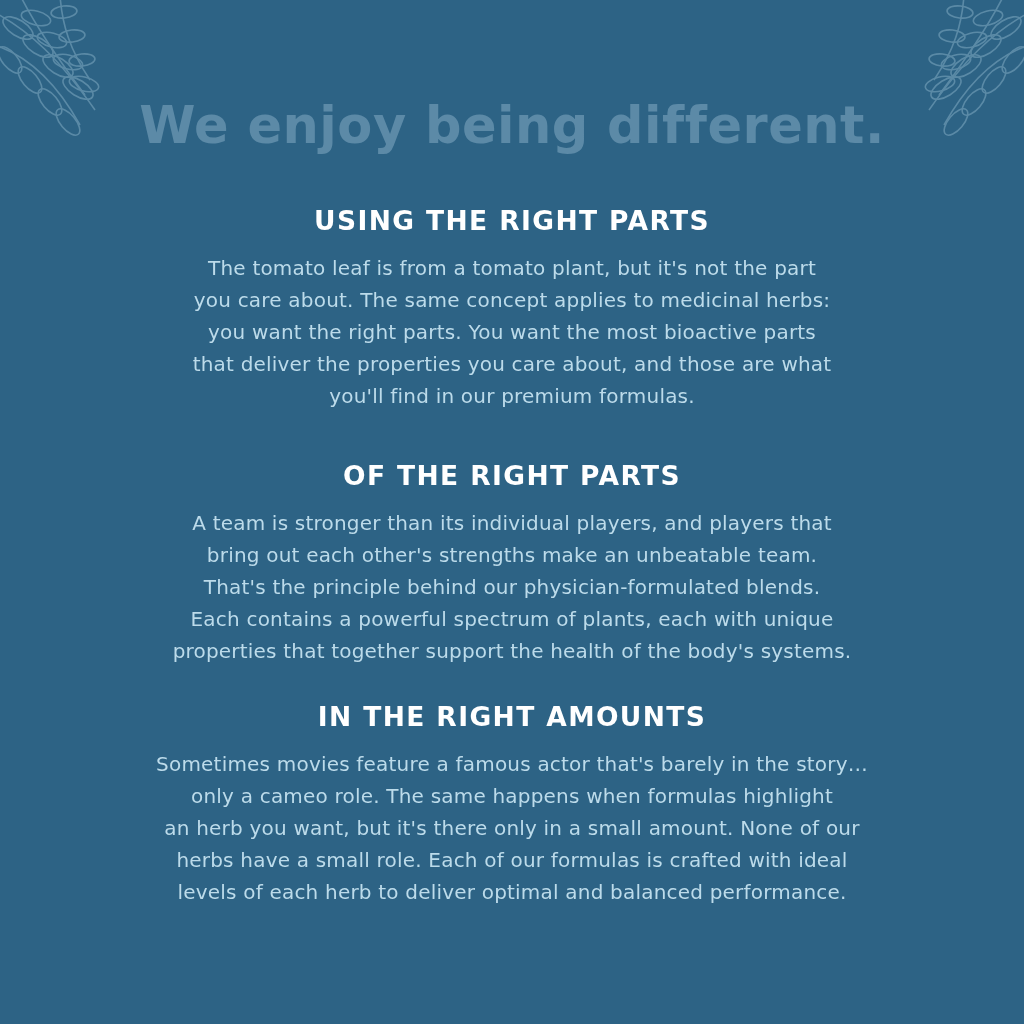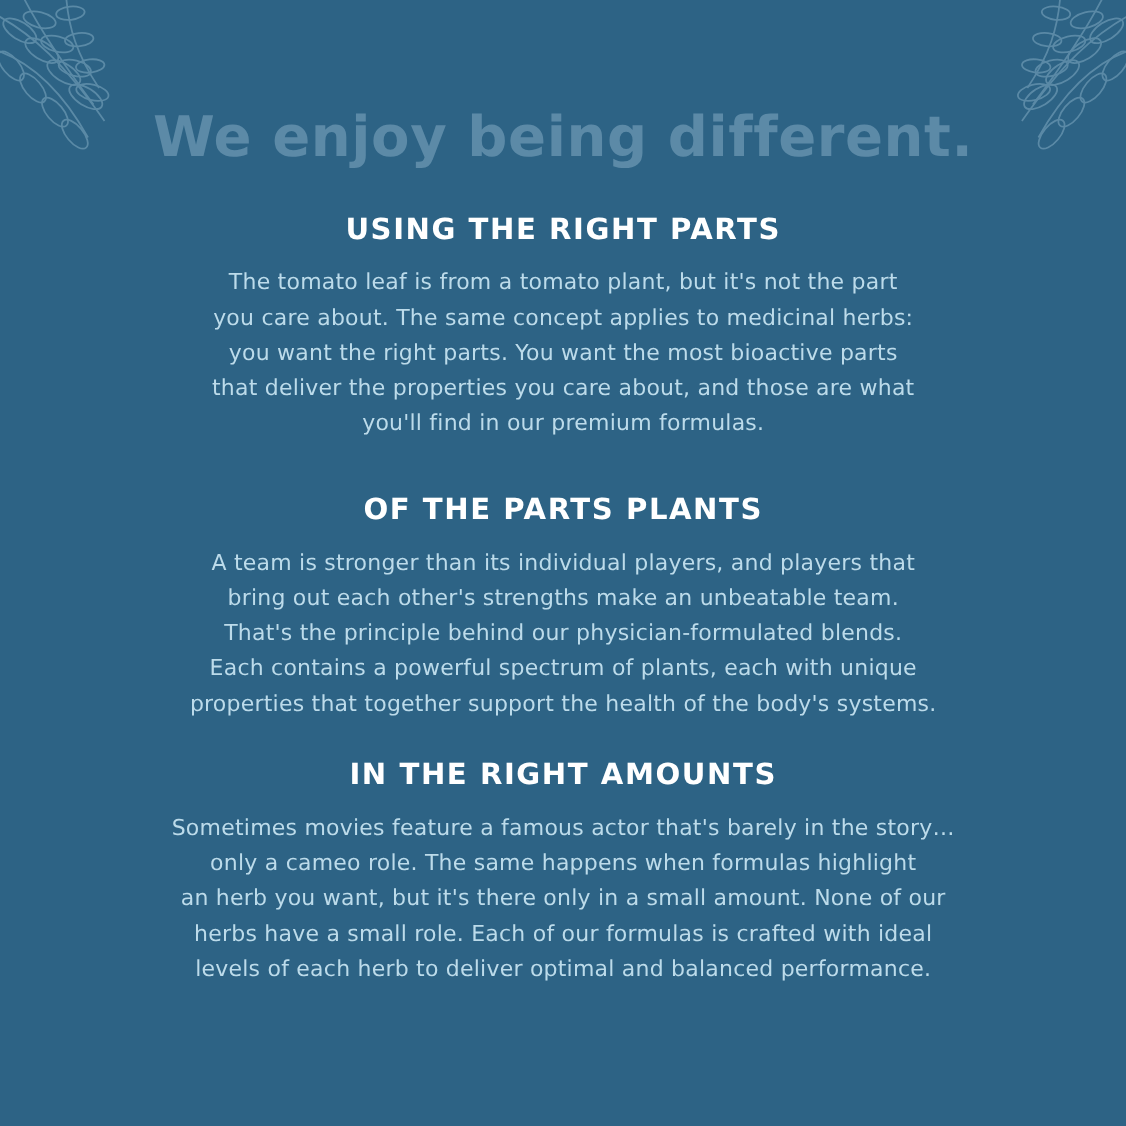--- a/index.html
+++ b/index.html
@@ -41,21 +41,21 @@
     text-align: center;
     font-size: 51px;
     font-weight: bold;
     letter-spacing: 0.5px;
     color: #5c8aa7;
     font-family: "DejaVu Sans", sans-serif;
   }
 
   .content {
     position: absolute;
-    top: 193px;
+    top: 205px;
     left: 62px;
     width: 900px;
   }
 
   .section {
     text-align: center;
     margin-bottom: 34px;
   }
   .section:last-child { margin-bottom: 0; margin-top: 34px; }
 
@@ -147,21 +147,21 @@
     <section class="section s1">
       <h2 class="section-title">USING THE RIGHT PARTS</h2>
       <p class="section-body">The tomato leaf is from a tomato plant, but it's not the part
 you care about. The same concept applies to medicinal herbs:
 you want the right parts. You want the most bioactive parts
 that deliver the properties you care about, and those are what
 you'll find in our premium formulas.</p>
     </section>
 
     <section class="section s2">
-      <h2 class="section-title">OF THE PARTS PLANTS</h2>
+      <h2 class="section-title">OF THE RIGHT PARTS</h2>
       <p class="section-body">A team is stronger than its individual players, and players that
 bring out each other's strengths make an unbeatable team.
 That's the principle behind our physician-formulated blends.
 Each contains a powerful spectrum of plants, each with unique
 properties that together support the health of the body's systems.</p>
     </section>
 
     <section class="section s3">
       <h2 class="section-title">IN THE RIGHT AMOUNTS</h2>
       <p class="section-body">Sometimes movies feature a famous actor that's barely in the story…

